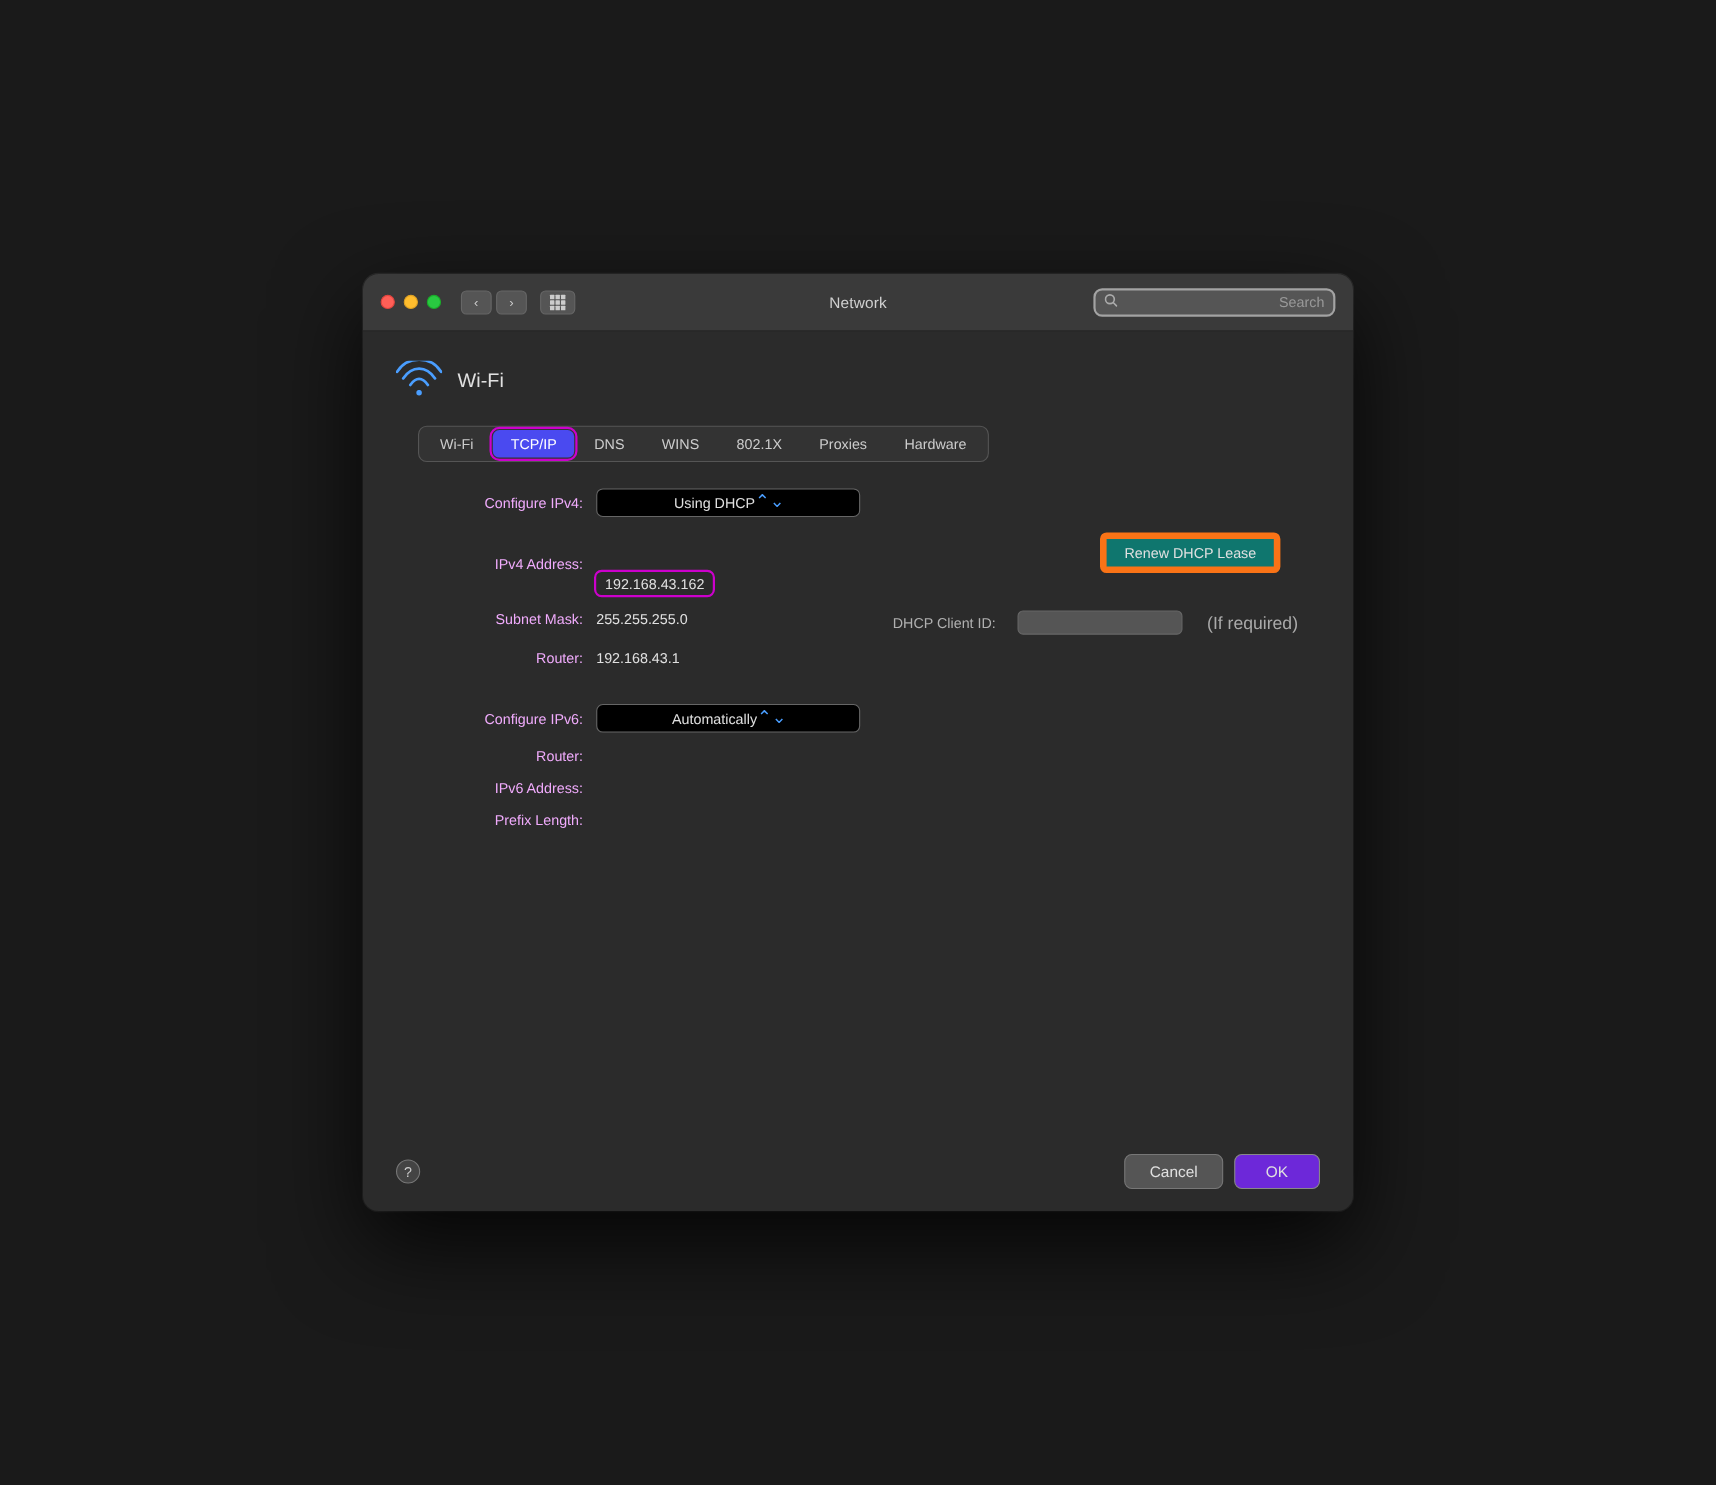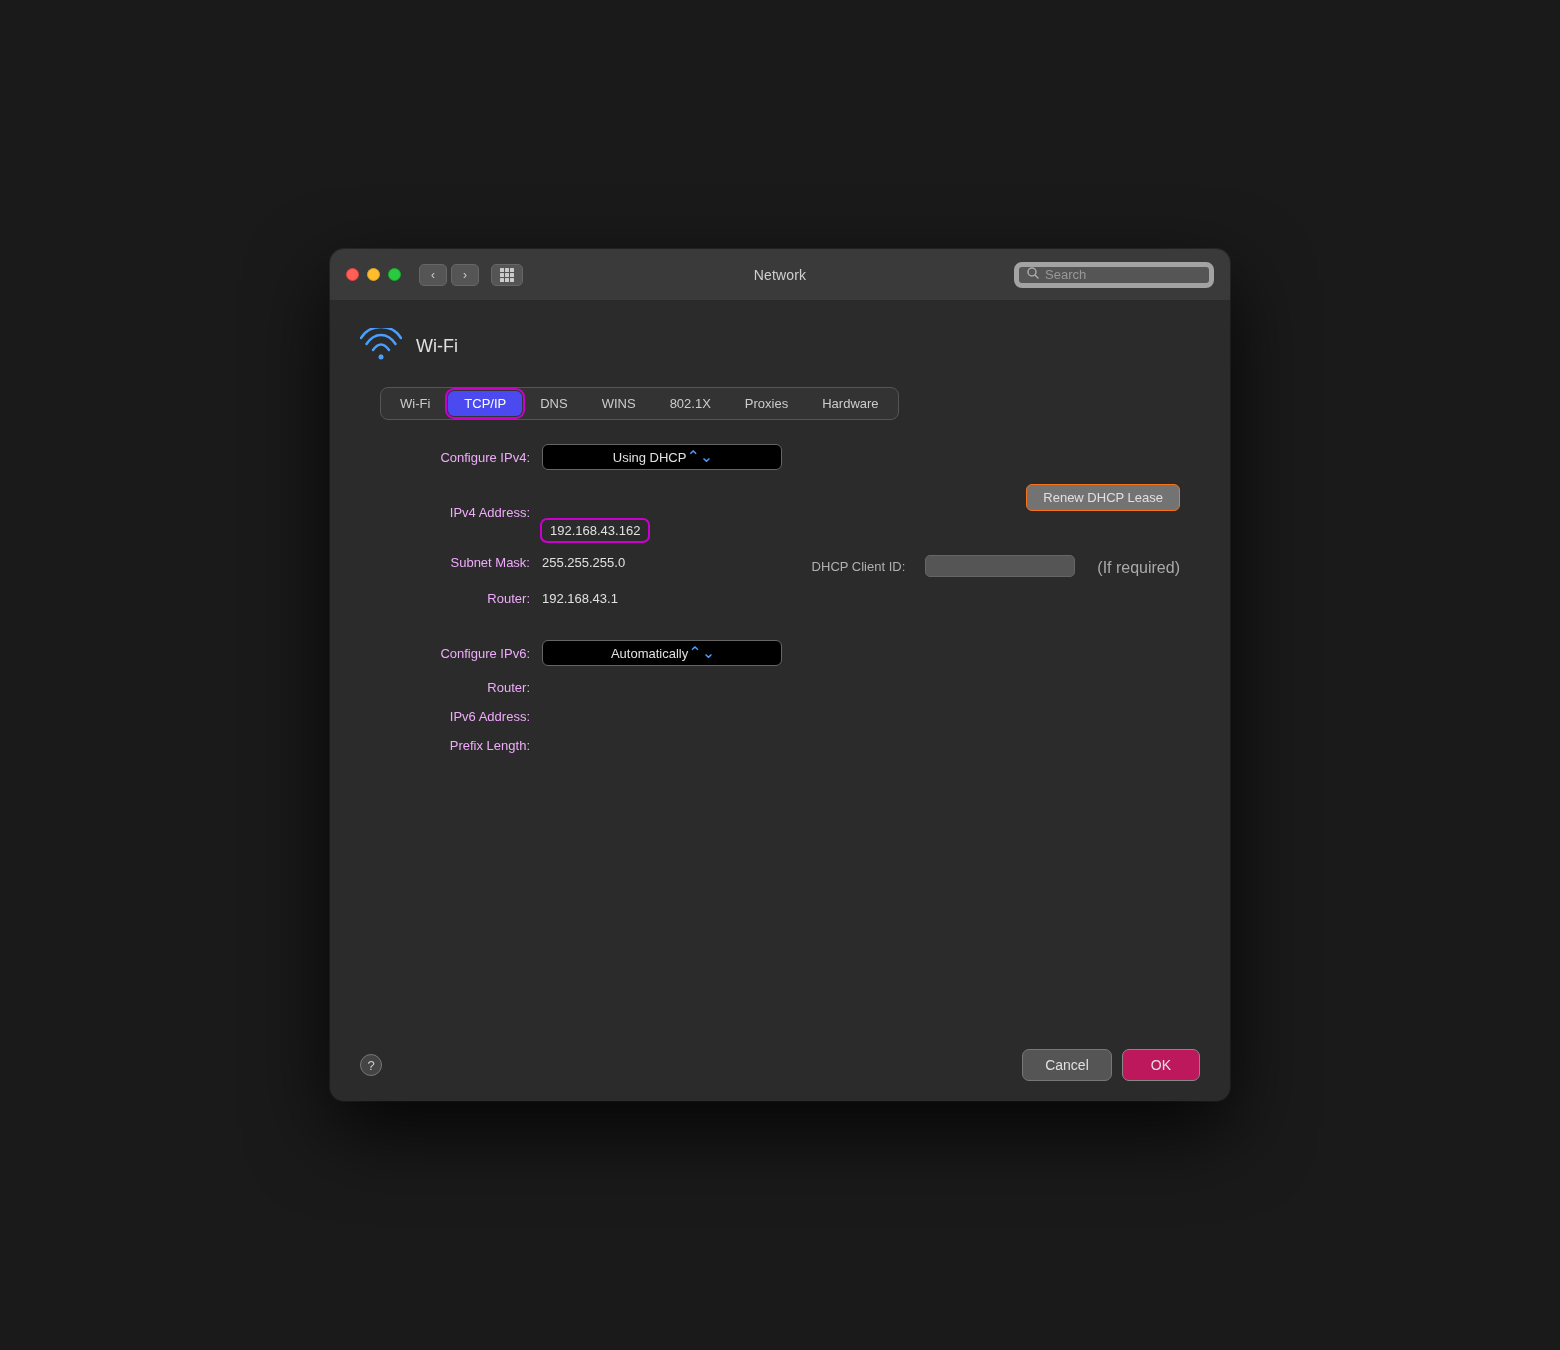--- a/index.html
+++ b/index.html
@@ -100,28 +100,29 @@
       transform: translateX(-50%);
       color: #d0d0d0;
       font-size: 14px;
       font-weight: 500;
       letter-spacing: 0.01em;
     }
 
     .search-box {
       margin-left: auto;
       background: #555;
-      border: 5px solid #a3a3a3;
+      border: 2px solid #a3a3a3;
       border-radius: 8px;
       height: 26px;
-      width: 200px;
+      width: 220px;
       display: flex;
       align-items: center;
       padding: 0 8px;
       gap: 6px;
+      justify-content: space-between;
     }
 
     .search-icon-svg {
       color: #aaa;
       font-size: 12px;
       flex-shrink: 0;
     }
 
     .search-text {
       color: #999;
@@ -237,28 +238,28 @@
       gap: 0;
       margin-top: 36px;
     }
 
     .address-value {
       color: #e0e0e0;
       font-size: 13px;
     }
 
     .renew-btn {
-      background: #737373;
-      border: 1px solid #f97316;
+      background: #0f766e;
+      border: 6px solid #f97316;
       border-radius: 6px;
       color: #e0e0e0;
       font-size: 13px;
       padding: 5px 16px;
       cursor: pointer;
-      margin-right: 10px;
+      margin-right: 26px;
     }
 
     .dhcp-label {
       color: #b0b0b0;
       font-size: 13px;
       margin-right: 12px;
       white-space: nowrap;
     }
 
     .dhcp-input {
@@ -313,21 +314,21 @@
       background: #555;
       border: 1px solid #777;
       border-radius: 7px;
       color: #e0e0e0;
       font-size: 14px;
       padding: 7px 22px;
       cursor: pointer;
     }
 
     .ok-btn {
-      background: #be185d;
+      background: #6d28d9;
       border: 1px solid #888;
       border-radius: 7px;
       color: #e0e0e0;
       font-size: 14px;
       padding: 7px 28px;
       cursor: pointer;
     }
 
     .form-complex-row {
       display: flex;

